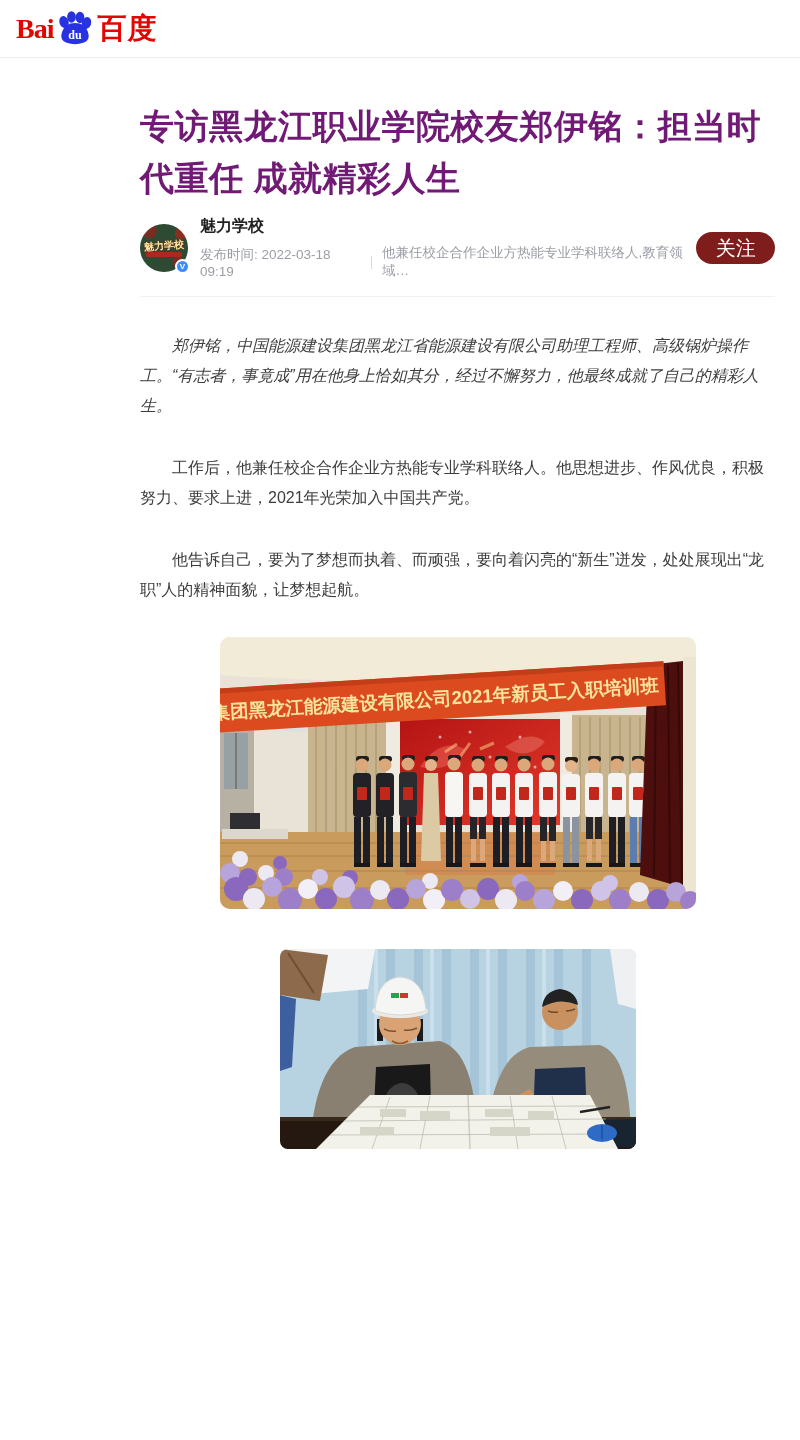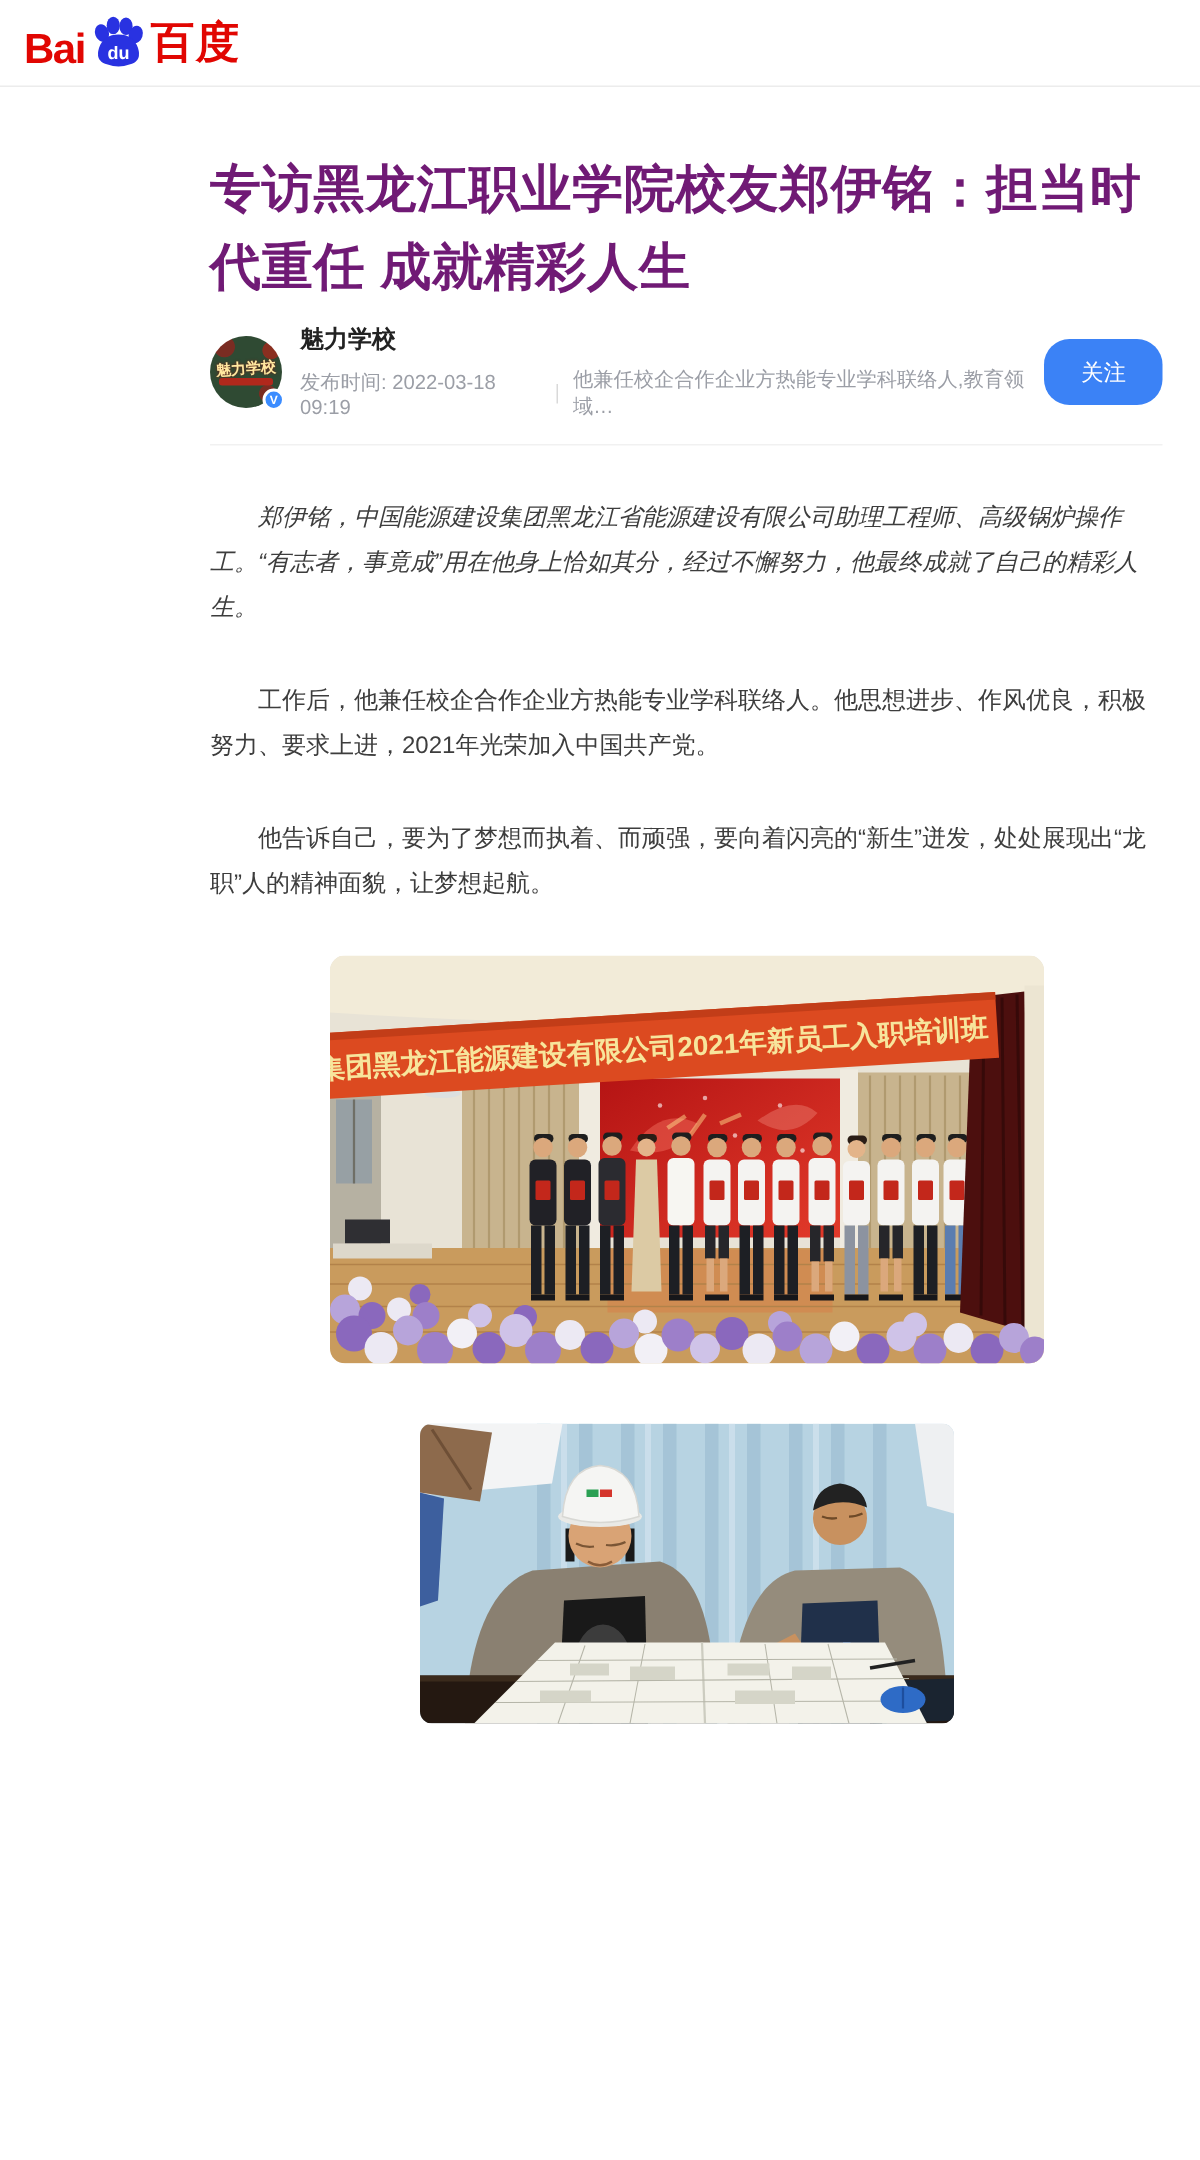--- a/index.html
+++ b/index.html
@@ -1,21 +1,21 @@
 <!DOCTYPE html>
 <html><head>
 <meta charset="utf-8">
 <style>
   * { margin:0; padding:0; box-sizing:border-box; }
   html,body { width:800px; height:1440px; overflow:hidden; background:#fff;
               font-family:"Liberation Sans","DejaVu Sans",sans-serif; }
   
   .site-header { height:58px; display:flex; align-items:center; padding-left:16px;
                  border-bottom:1px solid #ececec; background:#fff; }
-  .logo { display:flex; align-items:flex-end; cursor:pointer; }
+  .logo { display:flex; align-items:center; cursor:pointer;font-family:Liberation Serif, serif; }
   .logo-bai { font-size:28px; font-weight:bold; color:#e10602; letter-spacing:-1px; }
   .logo-paw { width:40px; height:40px; margin:0 1px; display:block; }
   .logo-cn  { font-size:29px; font-weight:bold; color:#e10602; margin-left:2px; letter-spacing:1px; }
   
   .content { width:635px; margin-left:140px; }
   h1.article-title { margin-top:42px; font-size:34px; line-height:52px; font-weight:700;
                      color:#701a75; letter-spacing:.5px; }
   
   .author-row { margin-top:12px; display:flex; align-items:center;
                 padding-bottom:16px; border-bottom:1px solid #f1f1f1; }
@@ -31,22 +31,22 @@
   .avatar-strip { position:absolute; left:6px; right:6px; top:28px; height:5px;
                   background:#b0281c; border-radius:2px; }
   .verify-badge { position:absolute; right:-2px; bottom:-2px; width:15px; height:15px;
                   border-radius:50%; background:#3b8cff; border:2px solid #fff;
                   color:#fff; font-size:8px; font-weight:bold; display:flex;
                   align-items:center; justify-content:center; }
   .author-info { display:flex; flex-direction:column; }
   .author-name { font-size:16px; font-weight:700; color:#222; margin-bottom:7px; cursor:pointer; }
   .author-meta { display:flex; align-items:center; font-size:13.5px; color:#9b9ea6; }
   .meta-divider { width:1px; height:13px; background:#d9d9d9; margin:0 10px; }
-  .follow-btn { margin-left:auto; width:82px; height:44px; border:none; border-radius:17px;
-                background:#3b82f6; color:#fff; font-size:15px; cursor:pointer;
+  .follow-btn { margin-left:auto; width:82px; height:32px; border:none; border-radius:17px;
+                background:#7f1d1d; color:#fff; font-size:20px; cursor:pointer;
                 font-family:inherit; }
   
   article p { font-size:16px; line-height:30px; color:#3d3d3d; text-indent:2em;
               margin:0 0 32px; }
   article p:first-of-type { margin-top:34px;font-style:italic; }
   figure { margin:0; }
   .fig-img { border-radius:10px; overflow:hidden; cursor:pointer; }
   .fig-img svg { display:block; }
   .fig1 { width:476px; height:272px; margin:30px auto 0; }
   .fig2 { width:356px; height:200px; margin:40px auto 0; border-radius:8px; }

